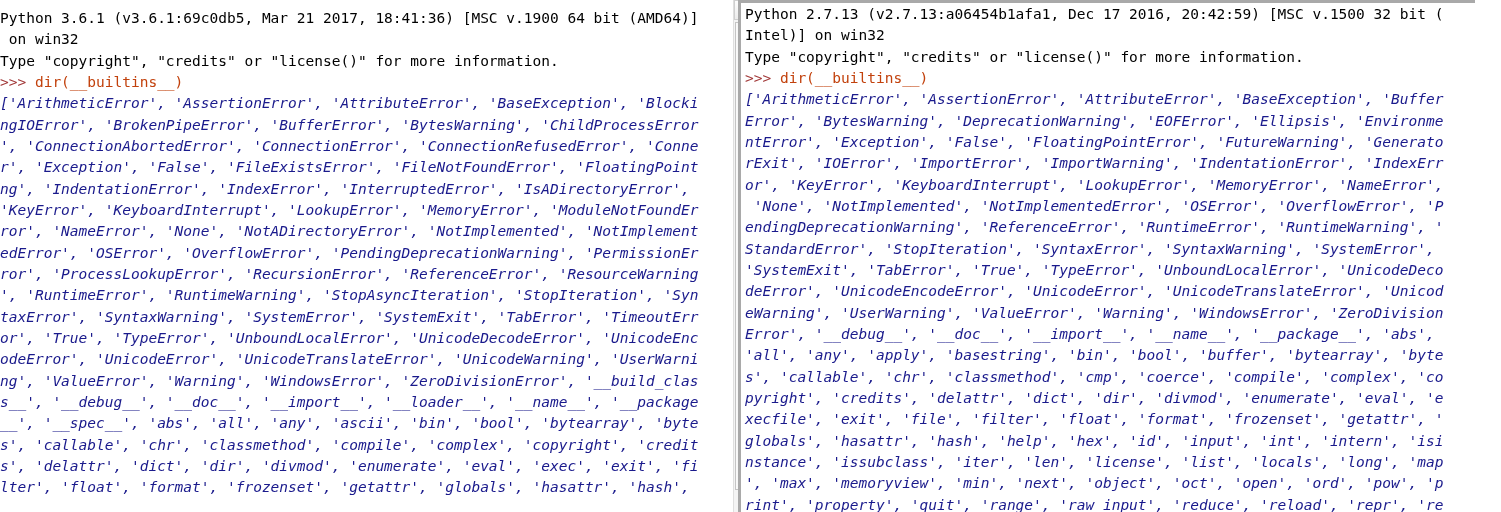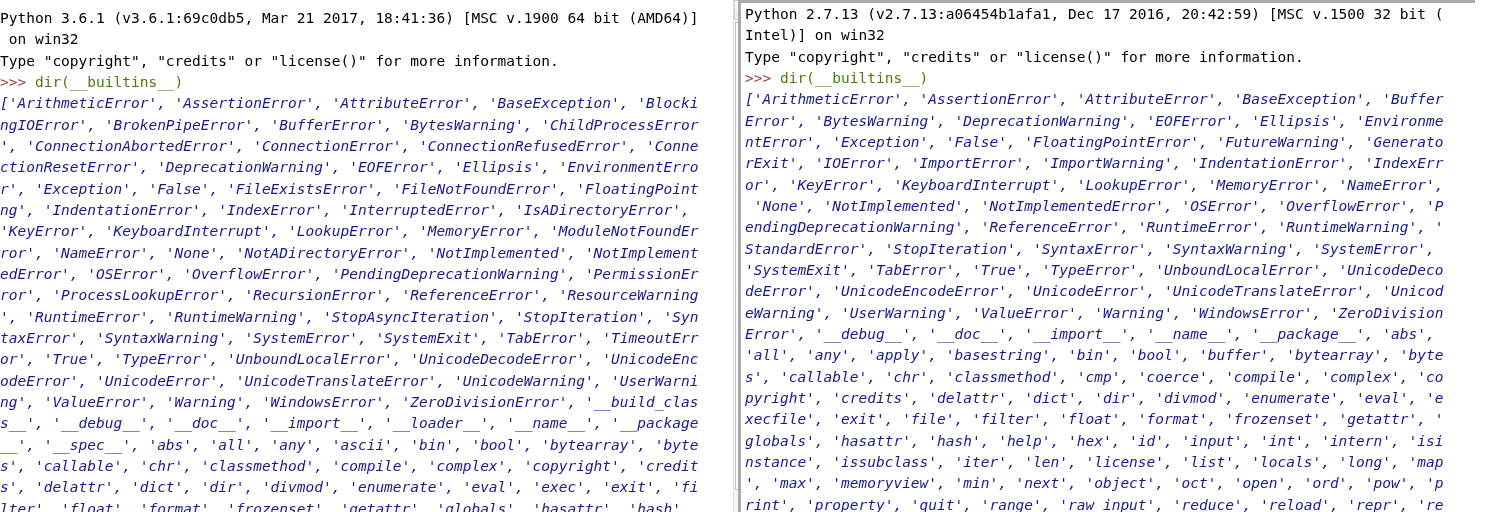--- a/index.html
+++ b/index.html
@@ -41,39 +41,38 @@
   .pane-right .inner{position:absolute;left:0;top:0;right:0;bottom:0;
                      background:#fff;overflow:hidden;}
   .pane-right .txt{position:absolute;left:4px;top:1px;width:740px;}
 
   
   .line{white-space:pre;font-size:14.5px;line-height:21.33px;height:21.33px;
         letter-spacing:0px;font-family:"DejaVu Sans Mono","Liberation Mono",monospace;}
   .pane-right .line{font-size:14.5px;line-height:21.33px;height:21.33px;}
   .c-hdr{color:#000000;}
   .c-prompt{color:#a33b3b;}
-  .c-in{color:#4d7c0f;}
+  .c-in{color:#c2410c;}
   .c-out{color:#1a1a8c;font-style:italic;}
 </style>
 </head>
 <body>
 
 <div class="screen">
 
   <div class="pane-left">
     <div class="txt">
       <div class="line c-hdr">Python 3.6.1 (v3.6.1:69c0db5, Mar 21 2017, 18:41:36) [MSC v.1900 64 bit (AMD64)]</div>
       <div class="line c-hdr"> on win32</div>
       <div class="line c-hdr">Type "copyright", "credits" or "license()" for more information.</div>
       <div class="line"><span class="c-prompt">&gt;&gt;&gt; </span><span class="c-in">dir(__builtins__)</span></div>
       <div id="py3-out">
           <div class="line c-out">['ArithmeticError', 'AssertionError', 'AttributeError', 'BaseException', 'Blocki</div>
           <div class="line c-out">ngIOError', 'BrokenPipeError', 'BufferError', 'BytesWarning', 'ChildProcessError</div>
           <div class="line c-out">', 'ConnectionAbortedError', 'ConnectionError', 'ConnectionRefusedError', 'Conne</div>
-          <div class="line c-out">ctionResetError', 'DeprecationWarning', 'EOFError', 'Ellipsis', 'EnvironmentErro</div>
           <div class="line c-out">r', 'Exception', 'False', 'FileExistsError', 'FileNotFoundError', 'FloatingPoint</div>
           <div class="line c-out">ng', 'IndentationError', 'IndexError', 'InterruptedError', 'IsADirectoryError',</div>
           <div class="line c-out">'KeyError', 'KeyboardInterrupt', 'LookupError', 'MemoryError', 'ModuleNotFoundEr</div>
           <div class="line c-out">ror', 'NameError', 'None', 'NotADirectoryError', 'NotImplemented', 'NotImplement</div>
           <div class="line c-out">edError', 'OSError', 'OverflowError', 'PendingDeprecationWarning', 'PermissionEr</div>
           <div class="line c-out">ror', 'ProcessLookupError', 'RecursionError', 'ReferenceError', 'ResourceWarning</div>
           <div class="line c-out">', 'RuntimeError', 'RuntimeWarning', 'StopAsyncIteration', 'StopIteration', 'Syn</div>
           <div class="line c-out">taxError', 'SyntaxWarning', 'SystemError', 'SystemExit', 'TabError', 'TimeoutErr</div>
           <div class="line c-out">or', 'True', 'TypeError', 'UnboundLocalError', 'UnicodeDecodeError', 'UnicodeEnc</div>
           <div class="line c-out">odeError', 'UnicodeError', 'UnicodeTranslateError', 'UnicodeWarning', 'UserWarni</div>

